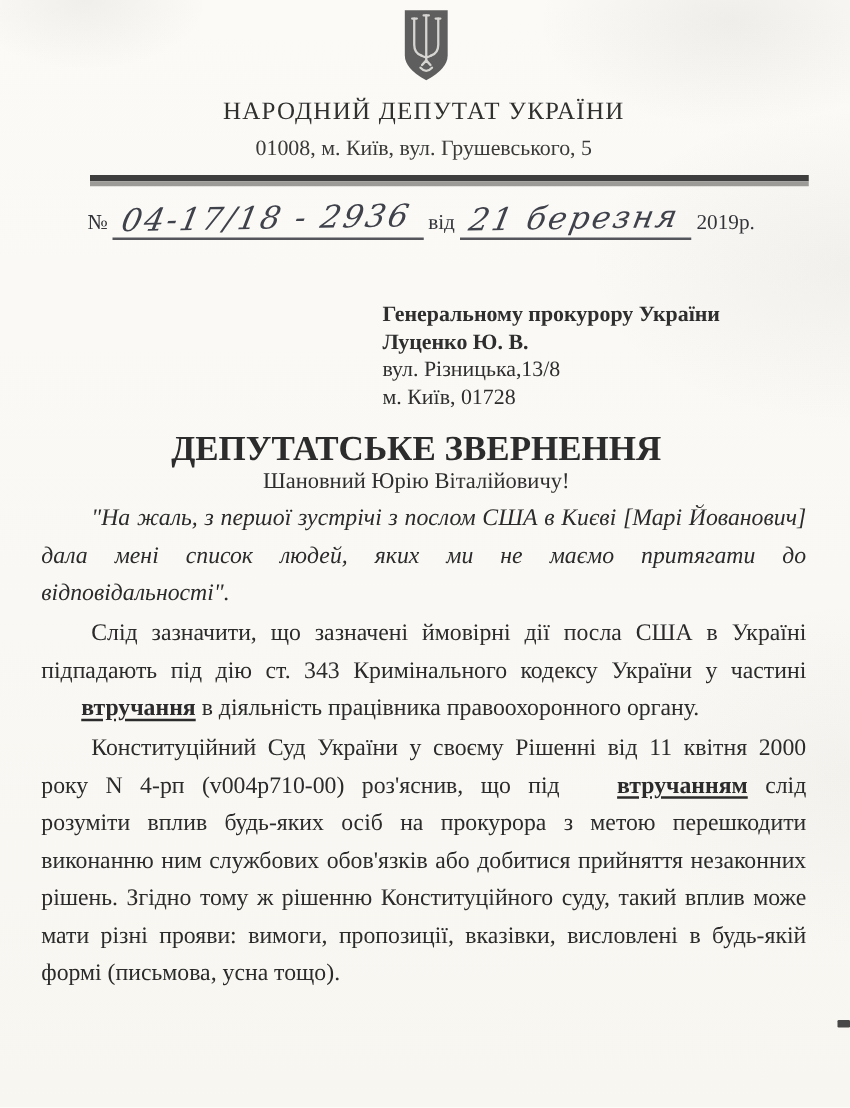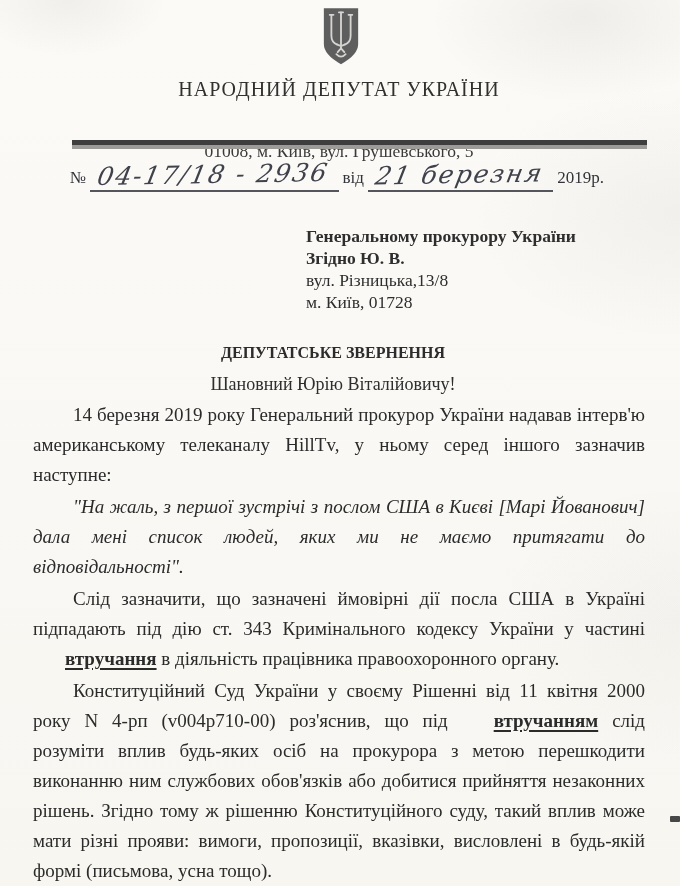--- a/index.html
+++ b/index.html
@@ -10,40 +10,40 @@
       radial-gradient(140px 80px at 10% 0%, rgba(90,90,85,0.07), transparent 70%),
       radial-gradient(220px 120px at 86% 2%, rgba(90,90,85,0.08), transparent 70%),
       radial-gradient(300px 180px at 100% 24%, rgba(90,90,85,0.06), transparent 70%),
       radial-gradient(260px 200px at 100% 70%, rgba(90,90,85,0.04), transparent 70%),
       linear-gradient(180deg,#fbfaf7 0%,#f9f8f4 55%,#f7f6f1 100%); text-decoration: underline;}
   
   .emblem{position:absolute;left:318px;top:3px;width:46px;height:68px;}
   .org-name{position:absolute;left:33px;top:78px;width:612px;text-align:center;
     font-size:20px;letter-spacing:1px;color:#30302f;white-space:nowrap;}
   .org-address{position:absolute;left:33px;top:108px;width:612px;text-align:center;
-    font-size:17.5px;color:#3a3a39;white-space:nowrap;margin-top:33px;}
+    font-size:17.5px;color:#3a3a39;white-space:nowrap;}
   .rule{position:absolute;left:72px;top:140px;width:575px;}
   .rule-top{height:5px;background:#3e3e3e;}
   .rule-bottom{height:4px;background:#9c9b98;}
   
   .ref-line{position:absolute;left:70px;top:160px;display:flex;align-items:baseline;
     font-size:17px;color:#33343a;}
   .ref-static{white-space:nowrap;}
   .hw{display:inline-block;font-family:"DejaVu Serif",serif;font-style:italic;
     font-size:25px;letter-spacing:2px;color:#3f414b;transform:skewX(-12deg) rotate(-1deg);
     white-space:nowrap;}
   .hw-wrap{display:inline-block;border-bottom:2px solid #55565c;
     padding:0 10px 1px 8px;margin:0 4px;}
   
-  .addressee{position:absolute;left:306px;top:225px;font-size:17.5px;line-height:22px;
+  .addressee{position:absolute;left:306px;top:240px;font-size:17.5px;line-height:22px;
     color:#2e2e2e;}
   .addressee .b{font-weight:bold;}
   
   .doc-title{position:absolute;left:33px;top:344px;width:600px;text-align:center;
-    font-weight:bold;font-size:16px;color:#2c2c2c;white-space:nowrap;}
+    font-weight:bold;font-size:28px;color:#2c2c2c;white-space:nowrap;}
   .salutation{position:absolute;left:33px;top:374px;width:600px;text-align:center;
     font-size:18px;color:#2e2e2e;white-space:nowrap;}
   
   .body-text{position:absolute;left:33px;top:400px;width:612px;font-size:19px;
     line-height:30px;text-align:justify;color:#2b2b2b;}
   .body-text p{margin:0 0 2px 0;text-indent:40px;}
   .body-text p.quote{font-style:italic;}
   .term{font-weight:bold;text-decoration:underline;text-underline-offset:3px;
     text-decoration-thickness:2px;margin-left:32px;}
   
@@ -80,29 +80,28 @@
   <div class="ref-line">
     <span class="ref-static">№</span>
     <span class="hw-wrap"><span class="hw">04-17/18 - 2936</span></span>
     <span class="ref-static">від</span>
     <span class="hw-wrap"><span class="hw">21 березня</span></span>
     <span class="ref-static">2019р.</span>
   </div>
 
   <div class="addressee">
     <div class="b">Генеральному прокурору України</div>
-    <div class="b">Згідно Ю. В.</div>
+    <div class="b">Луценко Ю. В.</div>
     <div>вул. Різницька,13/8</div>
     <div>м. Київ, 01728</div>
   </div>
 
   <div class="doc-title">ДЕПУТАТСЬКЕ ЗВЕРНЕННЯ</div>
   <div class="salutation">Шановний Юрію Віталійовичу!</div>
 
   <div class="body-text">
-    <p>14 березня 2019 року Генеральний прокурор України надавав інтерв'ю американському телеканалу HillTv, у ньому серед іншого зазначив наступне:</p>
     <p class="quote">"На жаль, з першої зустрічі з послом США в Києві [Марі Йованович] дала мені список людей, яких ми не маємо притягати до відповідальності".</p>
     <p><span>Слід зазначити, що зазначені ймовірні дії посла США в Україні підпадають під дію ст. 343 Кримінального кодексу України у частині </span><span class="term">втручання</span><span> в діяльність працівника правоохоронного органу.</span></p>
     <p><span>Конституційний Суд України у своєму Рішенні від 11 квітня 2000 року N 4-рп (v004p710-00) роз'яснив, що під </span><span class="term">втручанням</span><span> слід розуміти вплив будь-яких осіб на прокурора з метою перешкодити виконанню ним службових обов'язків або добитися прийняття незаконних рішень. Згідно тому ж рішенню Конституційного суду, такий вплив може мати різні прояви: вимоги, пропозиції, вказівки, висловлені в будь-якій формі (письмова, усна тощо).</span></p>
   </div>
 
   <div class="edge-mark"></div>
 </div>
 
 </body></html>

